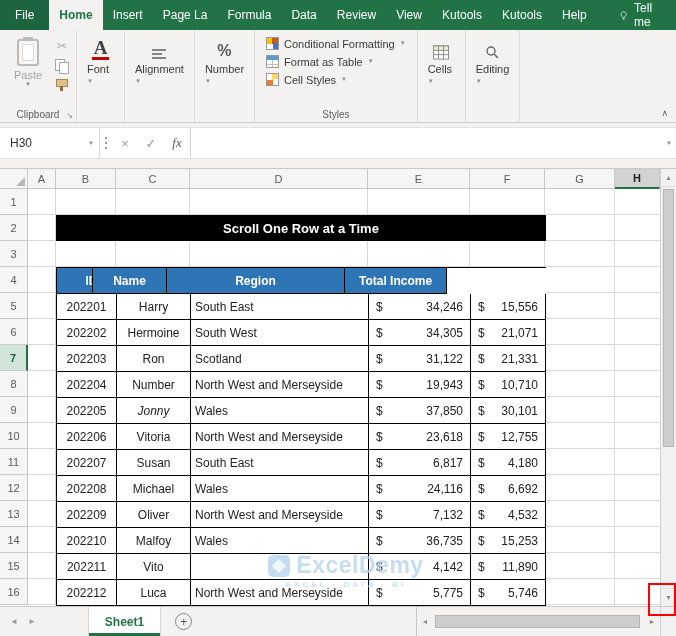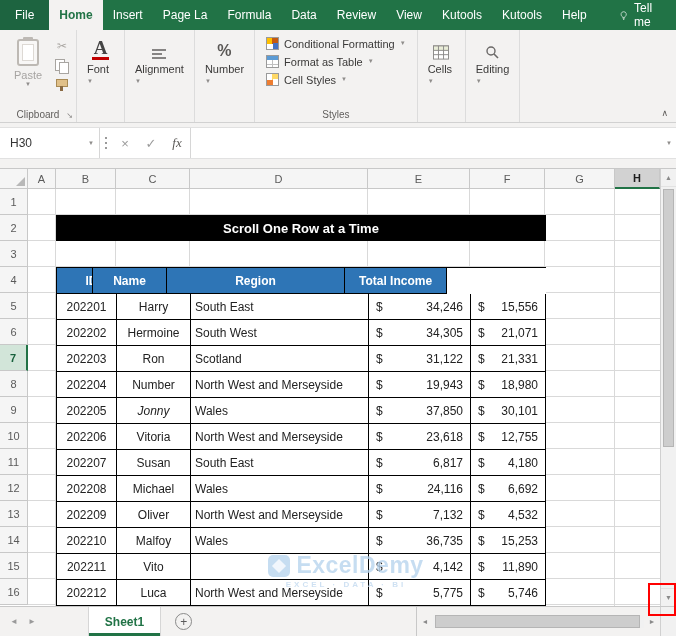--- a/index.html
+++ b/index.html
@@ -365,21 +365,21 @@
       <div class="xrow">
         <div class="xcell" style="width: 60px;">202204</div>
         <div class="xcell" style="width: 74px;">Number</div>
         <div class="xcell region" style="width: 178px;">North West and Merseyside</div>
         <div class="xcell money" style="width: 102px;">
           <span>$</span>
           <span>19,943</span>
         </div>
         <div class="xcell money" style="width: 75px;">
           <span>$</span>
-          <span>18,980</span>
+          <span>10,710</span>
         </div>
       </div>
       <div class="xrow">
         <div class="xcell" style="width: 60px;">202205</div>
         <div class="xcell" style="width: 74px; font-style: italic;">Jonny</div>
         <div class="xcell region" style="width: 178px;">Wales</div>
         <div class="xcell money" style="width: 102px;">
           <span>$</span>
           <span>37,850</span>
         </div>

